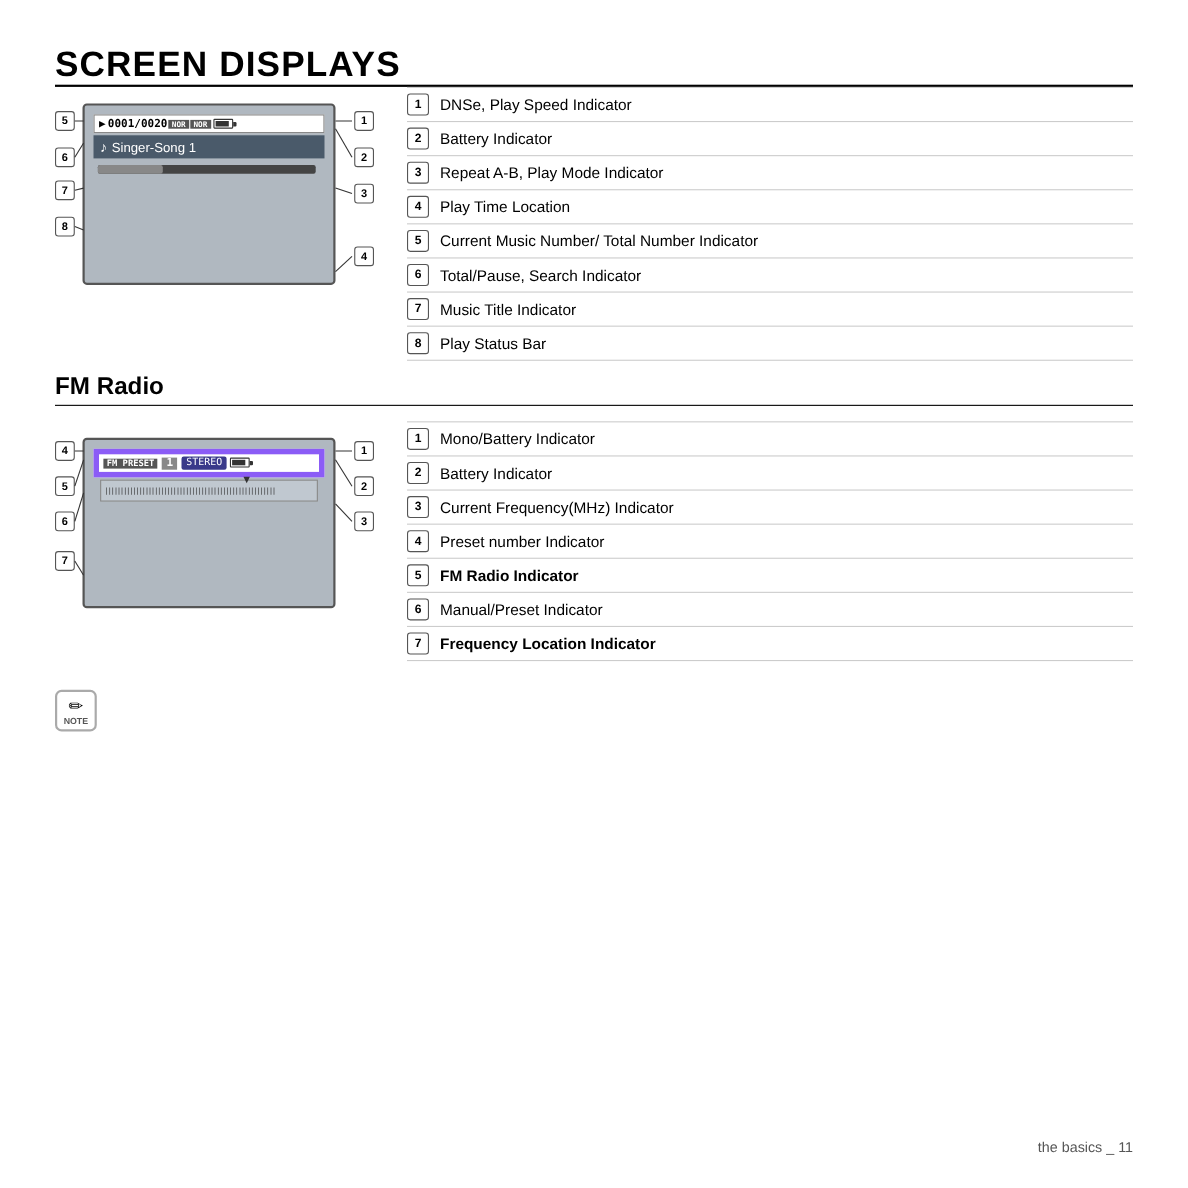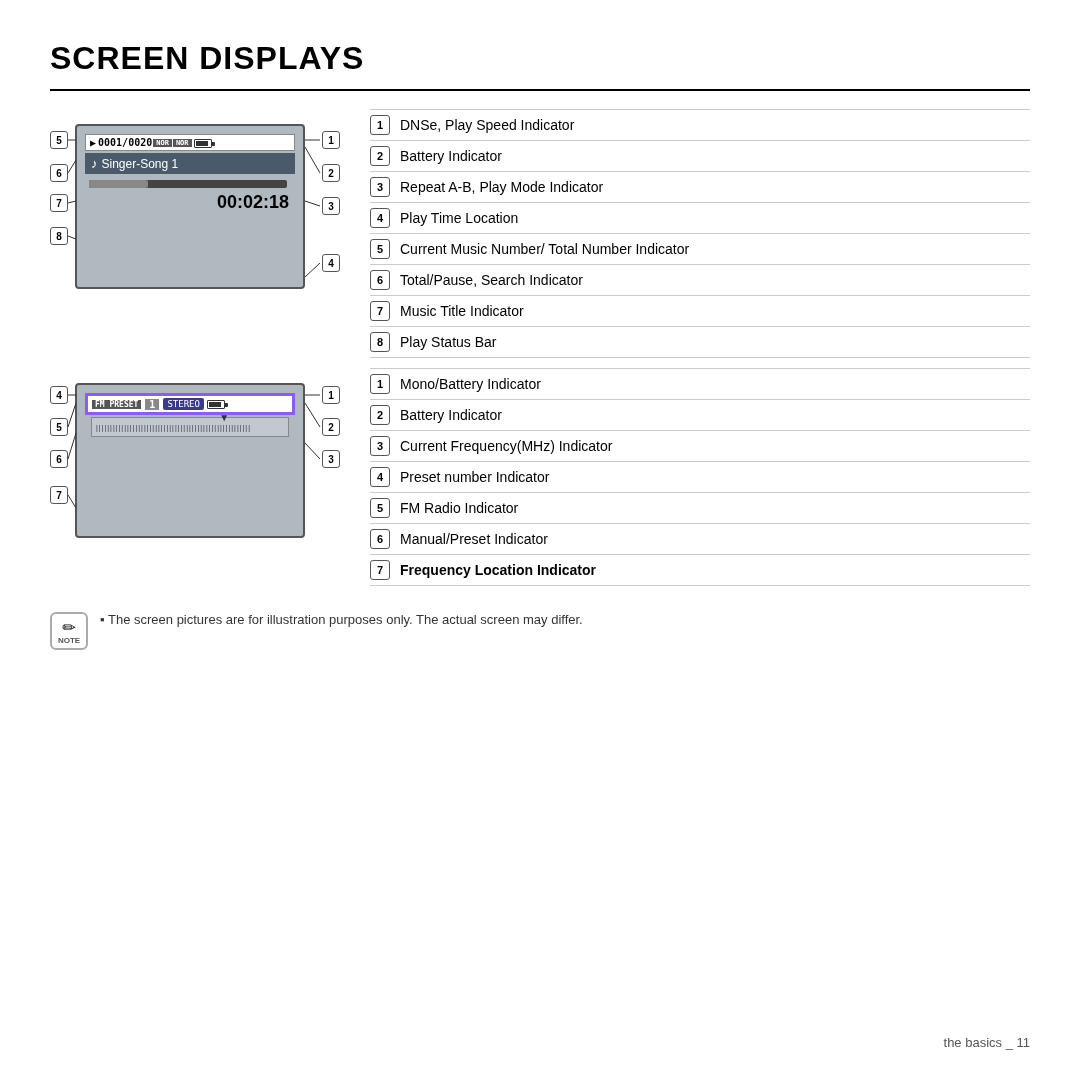--- a/index.html
+++ b/index.html
@@ -10,22 +10,21 @@
       height: 1080px;
       overflow: hidden;
       padding: 40px 50px;
       color: #000;
     }
     h1.page-title {
       font-size: 32px;
       font-weight: 900;
       letter-spacing: 1px;
       border-bottom: 2px solid #000;
-      padding-bottom: 12px;
-      margin-bottom: 18px;
+      padding-bottom: 0;
     }
     .section-title {
       font-size: 22px;
       font-weight: 900;
       border-bottom: 1.5px solid #000;
       padding-bottom: 4px;
       margin-bottom: 14px;
     }
     .section-row {
       display: flex;
@@ -125,21 +124,21 @@
       background: #fff;
       display: flex;
       align-items: center;
       justify-content: center;
     }
     
     .radio-top-row {
       display: flex;
       align-items: center;
       background: #fff;
-      border: 3px solid #8b5cf6;
+      border: 5px solid #8b5cf6;
       padding: 2px 4px;
       font-size: 9px;
       font-family: monospace;
       font-weight: bold;
       margin-bottom: 2px;
     }
     .radio-freq {
       font-size: 20px;
       font-weight: 900;
       padding: 4px 6px;
@@ -272,21 +271,20 @@
           <div class="music-title-row">
             <span class="music-note">♪</span>
             <span>Singer-Song 1</span>
           </div>
 
           <div style="display:flex; align-items:center; padding:4px 4px 2px 4px;">
             <div style="flex:1; height:8px; background:#444; border-radius:2px; margin-right:4px;">
               <div style="width:30%; height:100%; background:#888; border-radius:2px;"></div>
             </div>
           </div>
-          <div style="text-align:right; font-size:18px; font-weight:900; padding:2px 6px;">00:02:18</div>
         </div>
       </div>
 
       <div class="pos-badge" style="left:0px; top:22px;">5</div>
       <div class="pos-badge" style="left:0px; top:55px;">6</div>
       <div class="pos-badge" style="left:0px; top:85px;">7</div>
       <div class="pos-badge" style="left:0px; top:118px;">8</div>
 
       <div class="pos-badge" style="right:0px; top:22px;">1</div>
       <div class="pos-badge" style="right:0px; top:55px;">2</div>
@@ -338,20 +336,21 @@
       </div>
       <div class="indicator-row">
         <div class="badge">8</div>
         <span class="label-text">Play Status Bar</span>
       </div>
     </div>
   </div>
 </div>
 
 <div style="margin-top:8px;">
+  <div class="section-title">FM Radio</div>
   <div class="section-row">
 
     <div style="position:relative; width:290px; flex-shrink:0; height:185px;">
       <div class="device-screen radio-screen" style="position:absolute; left:25px; top:15px; width:230px; height:155px; border-radius:4px;">
         <div class="device-inner">
 
           <div class="radio-top-row">
             <span class="fm-label">FM PRESET</span>
             <span class="preset-num">1</span>
             <span class="stereo-badge">STEREO</span>
@@ -403,35 +402,34 @@
       <div class="indicator-row">
         <div class="badge">3</div>
         <span class="label-text">Current Frequency(MHz) Indicator</span>
       </div>
       <div class="indicator-row">
         <div class="badge">4</div>
         <span class="label-text">Preset number Indicator</span>
       </div>
       <div class="indicator-row bold-row">
         <div class="badge">5</div>
-        <span class="label-text" style="font-weight:400;">FM Radio Indicator</span>
+        <span class="label-text" style="font-weight:700;">FM Radio Indicator</span>
       </div>
       <div class="indicator-row">
         <div class="badge">6</div>
         <span class="label-text">Manual/Preset Indicator</span>
       </div>
       <div class="indicator-row bold-row">
         <div class="badge">7</div>
         <span class="label-text" style="font-weight:900;">Frequency Location Indicator</span>
       </div>
     </div>
   </div>
 </div>
 
 <div class="note-section">
   <div class="note-icon">
     <span class="note-pencil">✏</span>
     <span class="note-label">NOTE</span>
   </div>
-  <div class="note-text">▪ The screen pictures are for illustration purposes only. The actual screen may differ.</div>
 </div>
 
 <div class="page-footer">the basics _ 11</div>
 
 </body></html>

